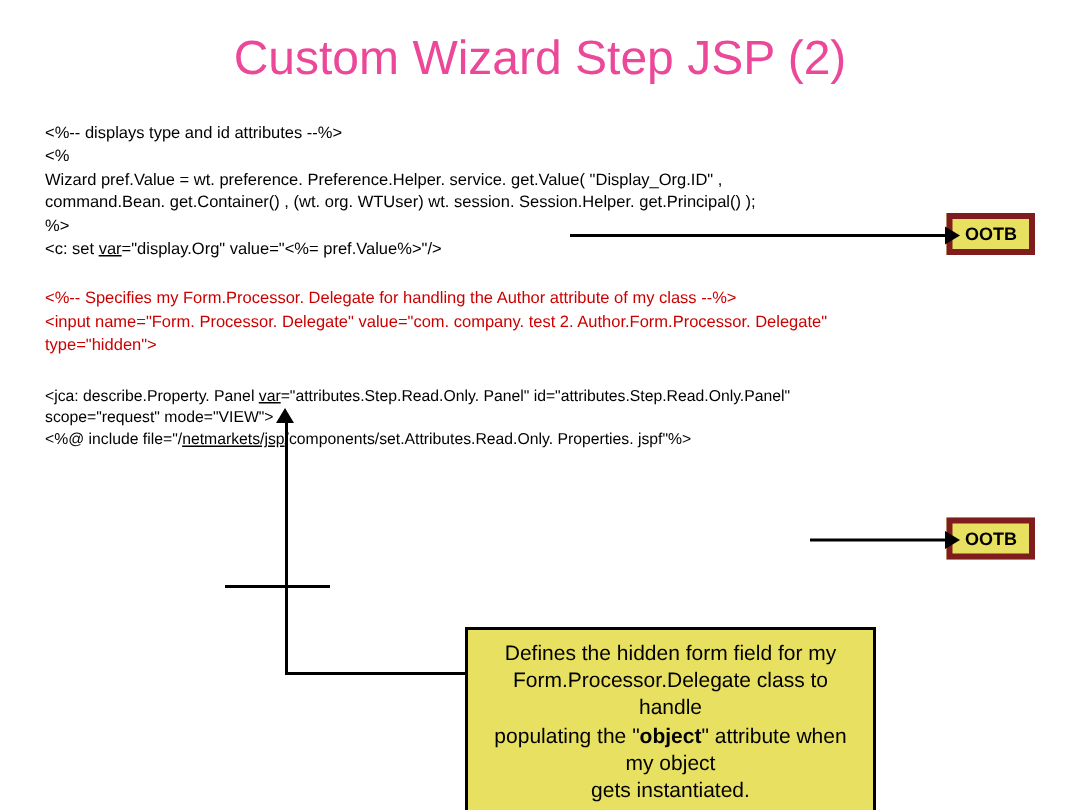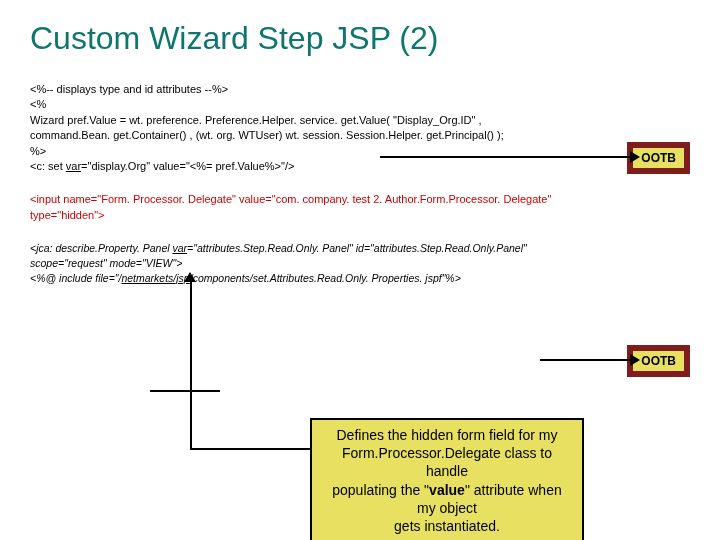--- a/index.html
+++ b/index.html
@@ -8,46 +8,45 @@
     width: 720px;
     height: 540px;
     box-sizing: border-box;
     font-family: Arial, sans-serif;
     background: #fff;
     position: relative;
   }
   .title {
     font-size: 32px;
     font-weight: normal;
-    text-align: left;
+    text-align: center;
     margin: 0 0 25px 0;
-    color: #0f766e;
+    color: #ec4899;
   }
   .code-block {
     font-size: 11px;
     line-height: 1.4;
     color: #000;
     position: relative;
   }
   .code-block.small {
     font-size: 10.5px;
-    font-style: italic;
   }
   .underline {
     text-decoration: underline;
   }
   .red {
     color: #cc0000;
   }
   .red .bold {
     font-weight: normal;
   }
   .badge {
     position: absolute;
-    border: 6px solid #7f1d1d;
+    border: 4px solid #7f1d1d;
     background: #e8e060;
     font-size: 12px;
     font-weight: bold;
     padding: 3px 8px;
     text-align: center;
   }
   .badge1 {
     top: 142px;
     right: 30px;
   }
@@ -123,20 +122,21 @@
   </div>
 </div>
 
 <div class="badge badge1">OOTB</div>
 <div class="arrow-right" style="top:151px; left:380px;">
   <div class="line" style="width:250px;"></div>
   <div class="head"></div>
 </div>
 
 <div class="code-block red" style="margin-top:18px;">
+  <div>&lt;%-- Specifies my Form.Processor. Delegate for handling the Author attribute of my class --%&gt;</div>
   <div>
     <span>&lt;input name="</span><span class="bold">Form. Processor. Delegate</span><span>" value="</span><span class="bold">com. company. test 2. Author.Form.Processor. Delegate</span><span>"</span>
   </div>
   <div>
     <span>type="</span><span class="bold">hidden</span><span>"&gt;</span>
   </div>
 </div>
 
 <div class="code-block small" style="margin-top:18px;">
   <div>
@@ -156,16 +156,16 @@
 
 <div class="seg1" style="top:448px; left:190px; width:120px;"></div>
 <div class="segv" style="top:280px; left:190px; height:168px;"></div>
 <div class="arrow-up-head" style="top:272px; left:184px;"></div>
 <div class="seg1" style="top:390px; left:150px; width:70px;"></div>
 
 <div class="callout callout-pos">
   <div>Defines the hidden form field for my</div>
   <div>Form.Processor.Delegate class to handle</div>
   <div>
-    <span>populating the "</span><span class="bold">value</span><span>" attribute when my object</span>
+    <span>populating the "</span><span class="bold">object</span><span>" attribute when my object</span>
   </div>
   <div>gets instantiated.</div>
 </div>
 
 </body></html>

